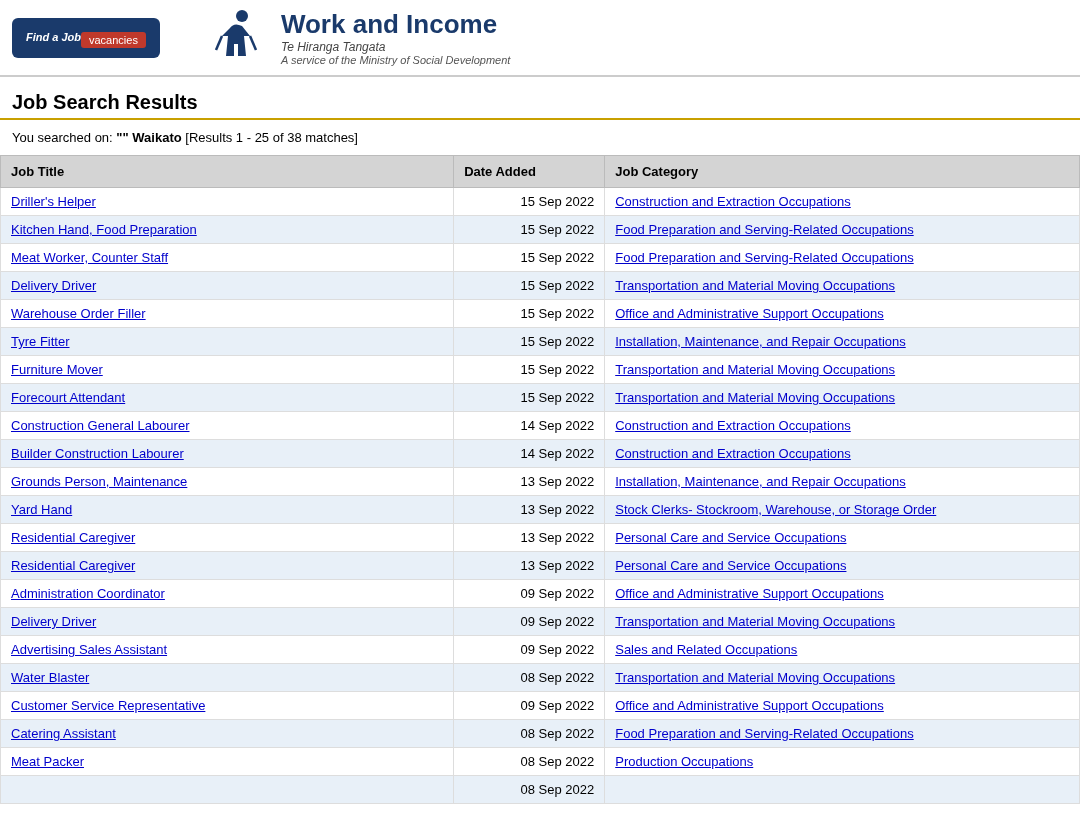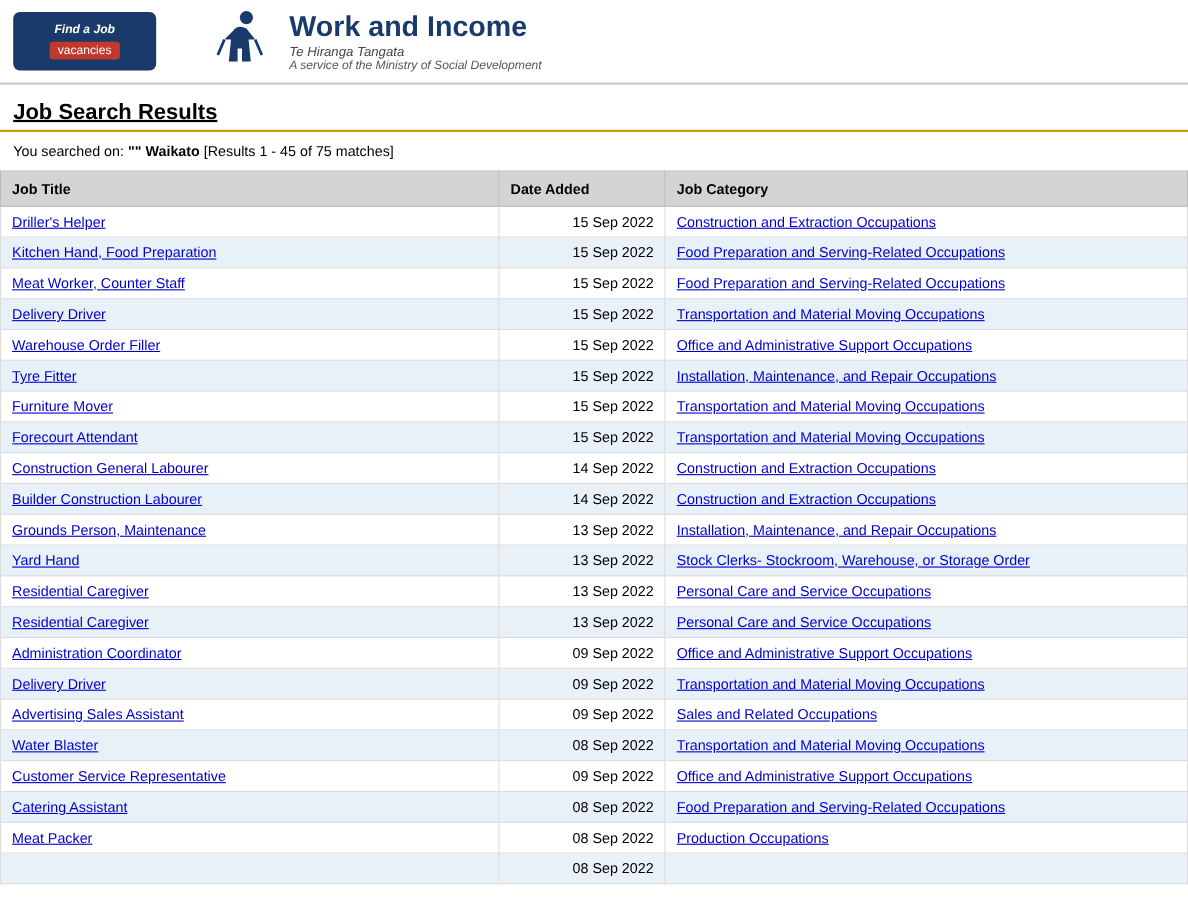--- a/index.html
+++ b/index.html
@@ -1,25 +1,25 @@
 <!DOCTYPE html>
 <html><head>
   <meta charset="utf-8">
   <style>
     * { margin: 0; padding: 0; box-sizing: border-box; }
     body { font-family: Arial, sans-serif; font-size: 13px; background: #fff; color: #000; width: 1080px; }
 
     
     .header { display: flex; align-items: center; background: #fff; border-bottom: 2px solid #ccc; padding: 8px 12px; gap: 20px; }
-    .logo-find-a-job { background: #1a3a6b; color: #fff; padding: 10px 14px; border-radius: 6px; display: flex; flex-direction: column; align-items: center; min-width: 130px; }
+    .logo-find-a-job { background: #1a3a6b; color: #fff; padding: 10px 14px; border-radius: 6px; display: flex; flex-direction: row; align-items: center; min-width: 130px; }
     .logo-badge { background: #c0392b; color: #fff; font-size: 11px; padding: 2px 8px; border-radius: 3px; margin-top: 4px; }
 
     
     .page-title-section { padding: 14px 12px 4px 12px; border-bottom: 2px solid #c8a000; }
-    .page-title { font-size: 20px; font-weight: bold; color: #000; text-decoration: underline; }
+    .page-title { font-size: 20px; font-weight: bold; color: #000; }
 
     
     .search-info { padding: 10px 12px; font-size: 13px; }
     .search-info strong { font-weight: bold; }
 
     
     .results-table { width: 100%; border-collapse: collapse; margin: 0; }
     .results-table thead tr { background: #d4d4d4; }
     .results-table thead th { padding: 8px 10px; text-align: left; font-weight: bold; font-size: 13px; border: 1px solid #bbb; }
     .results-table tbody tr:nth-child(even) { background: #e8f0f8; }
@@ -64,21 +64,21 @@
 
 <div class="page-title-section">
   <h1 class="page-title">Job Search Results</h1>
 </div>
 
 <div class="search-info">
   <span>You searched on:</span>
   <strong>""</strong>
   <span> </span>
   <strong>Waikato</strong>
-  <span>  </span><span>[Results 1 - 45 of 75 matches]</span>
+  <span>  </span><span>[Results 1 - 25 of 38 matches]</span>
 </div>
 
 <table class="results-table">
   <thead>
     <tr>
       <th class="col-title">Job Title</th>
       <th class="col-date">Date Added</th>
       <th class="col-category">Job Category</th>
     </tr>
   </thead>

